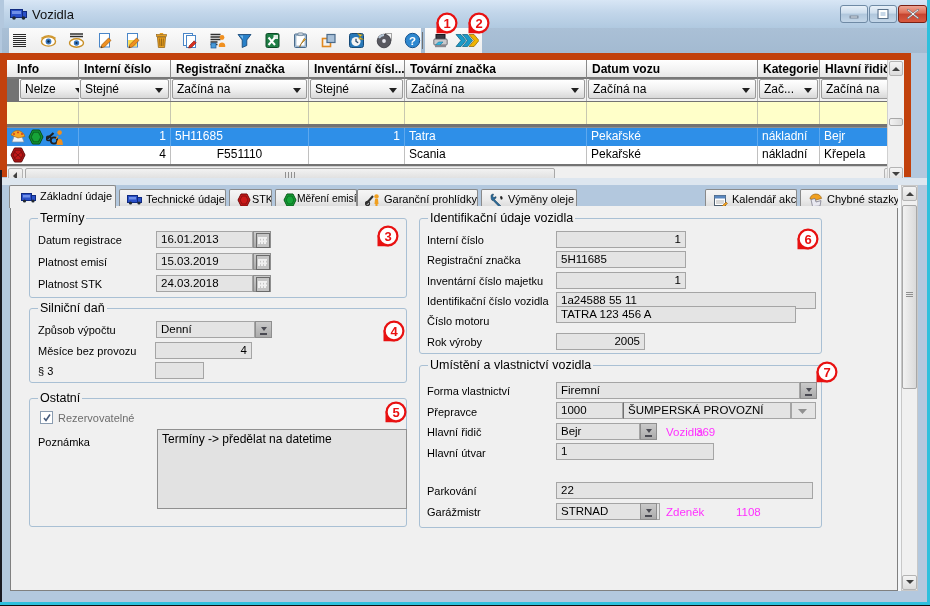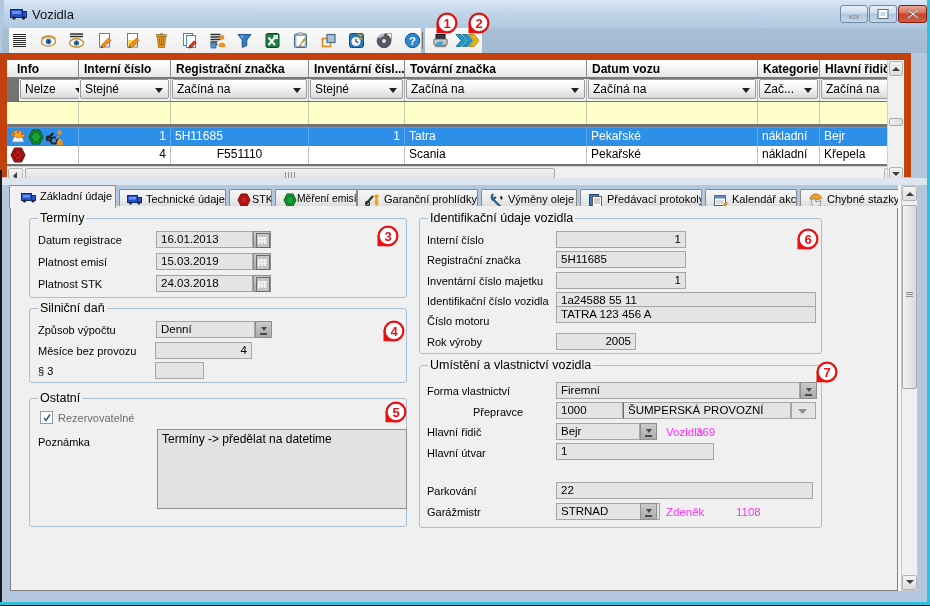--- a/index.html
+++ b/index.html
@@ -387,27 +387,20 @@
         <circle cx="11.5" cy="3.5" r="2.2" fill="#f0a020"></circle>
         <path d="M10 6 L13 6 L13.5 11 L12.6 11 L12.5 14 L10.5 14 L10.4 11 L9.5 11 Z" fill="#f0a020"></path>
       </svg>
     Garanční prohlídky</div>
   <div class="tab" style="left:473px; width:96px;">
     <svg width="16" height="14" viewBox="0 0 16 14">
         <path d="M2 3 C2 1.6 3.4 0.8 4.6 1.2 L3.6 3.2 L5 4.6 L7 3.6 C7.4 4.8 6.6 6.2 5.2 6.2 L12 13 L10.4 14 L4 7.4 C2.8 7.8 2 6.6 2 3 Z" fill="#2a6a9a" stroke="#16384f" stroke-width="0.5"></path>
         <path d="M11 4 C12 2 13 3 13.5 4.5 C14 6 12.8 7 11.8 6.4 Z" fill="#202020"></path>
       </svg>
     Výměny oleje</div>
-  <div class="tab" style="left:572px; width:122px;">
-    <svg width="14" height="14" viewBox="0 0 14 14">
-        <rect x="1.5" y="1.5" width="9" height="11" fill="#3a7ac0" stroke="#1a4a80"></rect>
-        <rect x="4.5" y="3.5" width="9" height="10" fill="#fff" stroke="#606060"></rect>
-        <path d="M6 6 H12 M6 8 H12 M6 10 H12" stroke="#a0a0a0"></path>
-      </svg>
-    Předávací protokoly</div>
   <div class="tab" style="left:697px; width:92px;">
     <svg width="15" height="14" viewBox="0 0 15 14">
         <rect x="1.5" y="2.5" width="11" height="10" fill="#fff" stroke="#506070"></rect>
         <rect x="1.5" y="2.5" width="11" height="3" fill="#5a88c0"></rect>
         <path d="M3 8 H11 M3 10 H11" stroke="#b0b0b0"></path>
         <path d="M9 13 L13 9 L14.5 10.5 L10.5 14.2 L8.8 14.6 Z" fill="#f0a020" stroke="#805010" stroke-width="0.5"></path>
       </svg>
     Kalendář akcí</div>
   <div class="tab" style="left:792px; width:105px;">
     <svg width="16" height="14" viewBox="0 0 16 14">
@@ -462,28 +455,28 @@
 <div class="lab" style="left:427px; top:233px;">Interní číslo</div>
 <div class="lab" style="left:427px; top:253px;">Registrační značka</div>
 <div class="lab" style="left:427px; top:274px;">Inventární číslo majetku</div>
 <div class="lab" style="left:427px; top:294px;">Identifikační číslo vozidla</div>
 <div class="lab" style="left:427px; top:314px;">Číslo motoru</div>
 <div class="lab" style="left:427px; top:335px;">Rok výroby</div>
 <div class="fld r" style="left:556px; top:231px; width:130px;">1</div>
 <div class="fld" style="left:556px; top:251px; width:130px;">5H11685</div>
 <div class="fld r" style="left:556px; top:272px; width:130px;">1</div>
 <div class="fld" style="left:556px; top:292px; width:260px;">1a24588 55 11</div>
-<div class="fld" style="left:556px; top:306px; width:260px;">TATRA 123 456 A</div>
-<div class="fld r" style="left:556px; top:333px; width:80px;">2005</div>
+<div class="fld" style="left:556px; top:306px; width:240px;">TATRA 123 456 A</div>
+<div class="fld r" style="left:556px; top:333px; width:89px;">2005</div>
 
 <div class="gbox" style="left:419px; top:365px; width:403px; height:163px;">
   <div class="glabel">Umístění a vlastnictví vozidla</div>
 </div>
 <div class="lab" style="left:427px; top:384px;">Forma vlastnictví</div>
-<div class="lab" style="left:427px; top:405px;margin-left:46px;">Přepravce</div>
+<div class="lab" style="left:427px; top:405px;">Přepravce</div>
 <div class="lab" style="left:427px; top:425px;">Hlavní řidič</div>
 <div class="lab" style="left:427px; top:446px;">Hlavní útvar</div>
 <div class="lab" style="left:427px; top:484px;">Parkování</div>
 <div class="lab" style="left:427px; top:505px;">Garážmistr</div>
 <div class="fld" style="left:556px; top:382px; width:244px;">Firemní</div>
 <div class="fbtn2 drop" style="left:800px; top:382px; width:17px;"></div>
 <div class="fld" style="left:556px; top:402px; width:67px;">1000</div>
 <div class="fld" style="left:623px; top:402px; width:168px; border-left:1px solid #707070;">ŠUMPERSKÁ PROVOZNÍ</div>
 <div class="fld" style="left:791px; top:402px; width:25px;"></div>
 <svg class="abs" style="left:798px; top:409px;" width="9" height="5">

